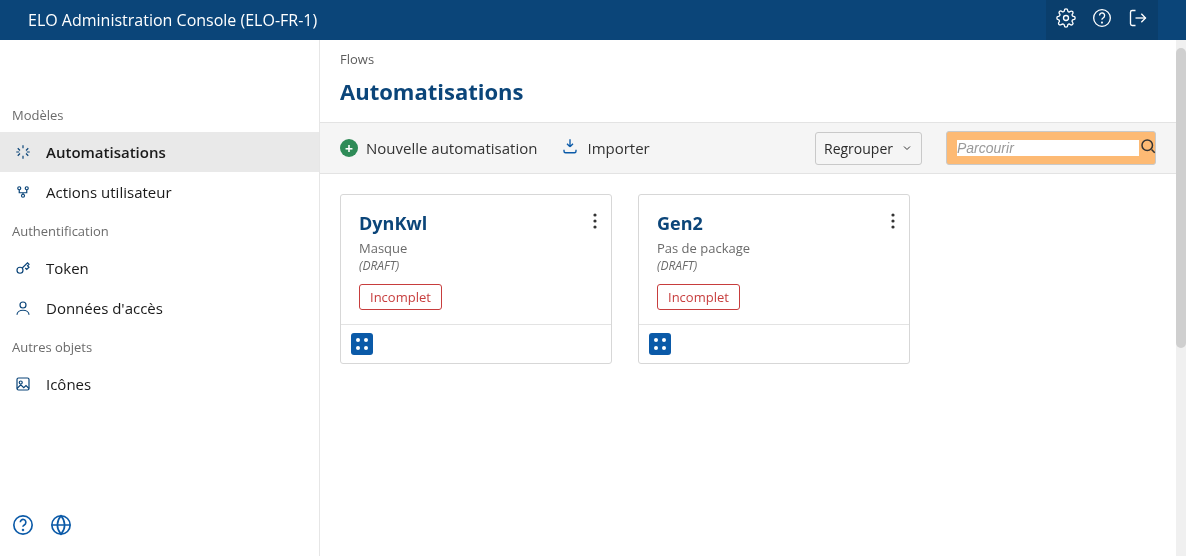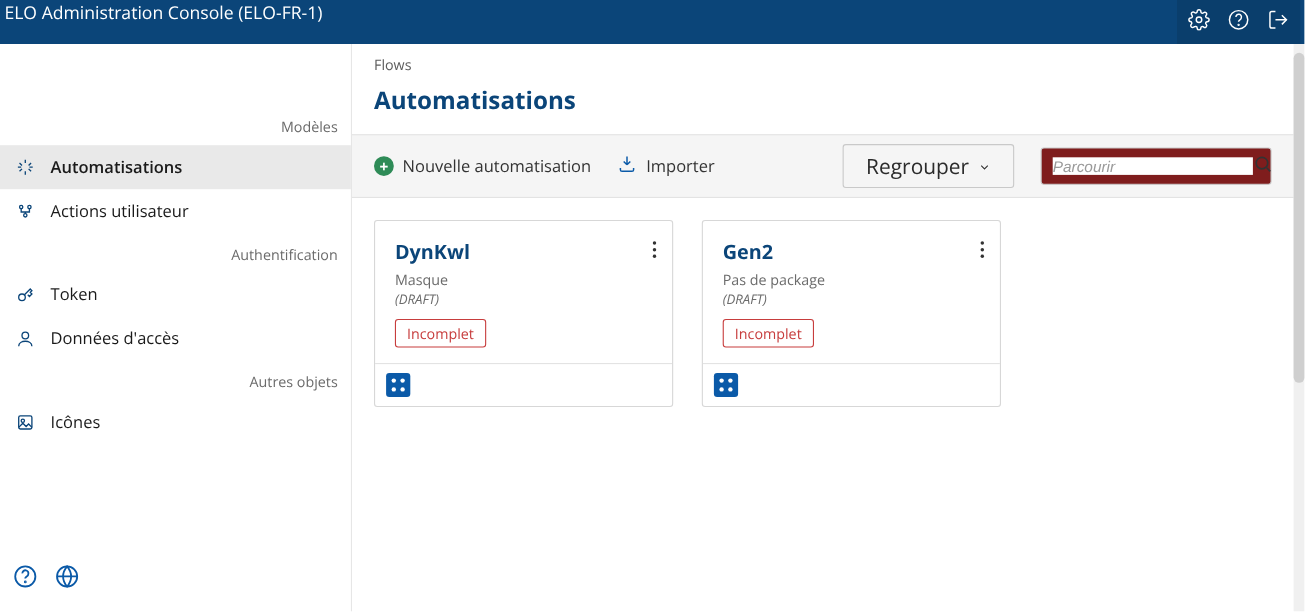--- a/index.html
+++ b/index.html
@@ -1,51 +1,51 @@
 <!DOCTYPE html>
 <html><head>
   <meta charset="utf-8">
   <style>
     * { box-sizing: border-box; margin: 0; padding: 0; }
     body { font-family: "Segoe UI", "Open Sans", Arial, sans-serif; font-size: 14px; color: #2b2b2b; background: #fff; width: 1186px; height: 556px; overflow: hidden; }
 
     
-    .topbar { background: #0b4579; color: #fff; height: 40px; display: flex; align-items: flex-start; padding: 0 4px; }
+    .topbar { background: #0b4579; color: #fff; height: 40px; display: flex; align-items: center; padding: 0 28px; }
     .topbar-title { font-size: 16px; font-weight: 500; flex: 1; }
     .topbar-icons { display: flex; gap: 4px; background: #0a3e6c; height: 40px; align-items: center; padding: 0 4px; }
     .topbar-icon { width: 32px; height: 32px; display: flex; align-items: center; justify-content: center; cursor: pointer; }
     .topbar-icon svg { width: 20px; height: 20px; stroke: #fff; fill: none; stroke-width: 1.6; }
 
     .layout { display: flex; height: 516px; }
 
     
-    .sidebar { width: 320px; border-right: 1px solid #e6e6e6; display: flex; flex-direction: column; padding-top: 56px; position: relative; text-align: right; }
+    .sidebar { width: 320px; border-right: 1px solid #e6e6e6; display: flex; flex-direction: column; padding-top: 56px; position: relative; }
     .sidebar-sectionlabel { font-size: 13px; color: #6b6b6b; padding: 10px 12px 8px; }
     .sidebar-item { display: flex; align-items: center; gap: 14px; padding: 10px 14px; cursor: pointer; font-size: 15px; color: #1a1a1a; }
     .sidebar-item.active { background: #e9e9e9; font-weight: 600; }
     .side-icon { width: 18px; height: 18px; display: flex; align-items: center; justify-content: center; }
     .side-icon svg { width: 18px; height: 18px; stroke: #0b4579; fill: none; stroke-width: 1.6; }
     .sidebar-footer { margin-top: auto; display: flex; gap: 16px; padding: 12px 12px 16px; }
     .sidebar-footer svg { width: 22px; height: 22px; stroke: #0b5aa8; fill: none; stroke-width: 1.8; }
     .sidebar-footer .footicon { cursor: pointer; }
 
     
     .main { flex: 1; display: flex; }
     .content { flex: 1; padding: 10px 0 0 0; }
     .crumb { font-size: 13px; color: #5c5c5c; padding: 0 20px 8px; }
     .page-title { font-size: 22px; font-weight: 700; color: #0b4579; padding: 0 20px 16px; }
 
     .toolbar { display: flex; align-items: center; gap: 24px; background: #f5f5f5; border-top: 1px solid #e3e3e3; border-bottom: 1px solid #e3e3e3; padding: 8px 20px; }
     .tb-action { display: flex; align-items: center; gap: 8px; cursor: pointer; font-size: 15px; color: #333; }
     .tb-icon-add { width: 18px; height: 18px; border-radius: 50%; background: #2e8b57; color: #fff; display: flex; align-items: center; justify-content: center; font-size: 14px; font-weight: 700; }
     .tb-icon-import svg { width: 18px; height: 18px; stroke: #0b5aa8; fill: none; stroke-width: 1.8; }
     .tb-spacer { flex: 1; }
-    .tb-group { border: 1px solid #c9c9c9; border-radius: 3px; padding: 6px 20px; background: #f5f5f5; display: flex; align-items: center; gap: 8px; cursor: pointer; font-size: 19px; }
+    .tb-group { border: 1px solid #c9c9c9; border-radius: 3px; padding: 6px 8px; background: #f5f5f5; display: flex; align-items: center; gap: 8px; cursor: pointer; font-size: 14px; }
     .tb-group svg { width: 12px; height: 12px; stroke: #333; fill: none; stroke-width: 2; }
-    .search-wrap { border: 1px solid #c9c9c9; background: #7f1d1d; border-radius: 3px; display: flex; align-items: center; padding: 0 10px; width: 210px; height: 34px; }
+    .search-wrap { border: 1px solid #c9c9c9; background: #fdba74; border-radius: 3px; display: flex; align-items: center; padding: 0 10px; width: 210px; height: 34px; }
     .search-wrap input { border: none; outline: none; flex: 1; font-size: 14px; font-style: italic; color: #333; }
     .search-wrap input::placeholder { color: #9a9a9a; font-style: italic; }
     .search-wrap svg { width: 18px; height: 18px; stroke: #333; fill: none; stroke-width: 2; }
 
     .cards { display: flex; gap: 26px; padding: 20px; }
     .card { width: 272px; border: 1px solid #d7d7d7; border-radius: 3px; background: #fff; display: flex; flex-direction: column; }
     .card-body { padding: 16px 18px 14px; position: relative; }
     .card-title { font-size: 18px; font-weight: 700; color: #0b4579; margin-bottom: 4px; }
     .card-sub { font-size: 13px; color: #6b6b6b; }
     .card-status { font-size: 12px; color: #6b6b6b; font-style: italic; margin-bottom: 10px; }

